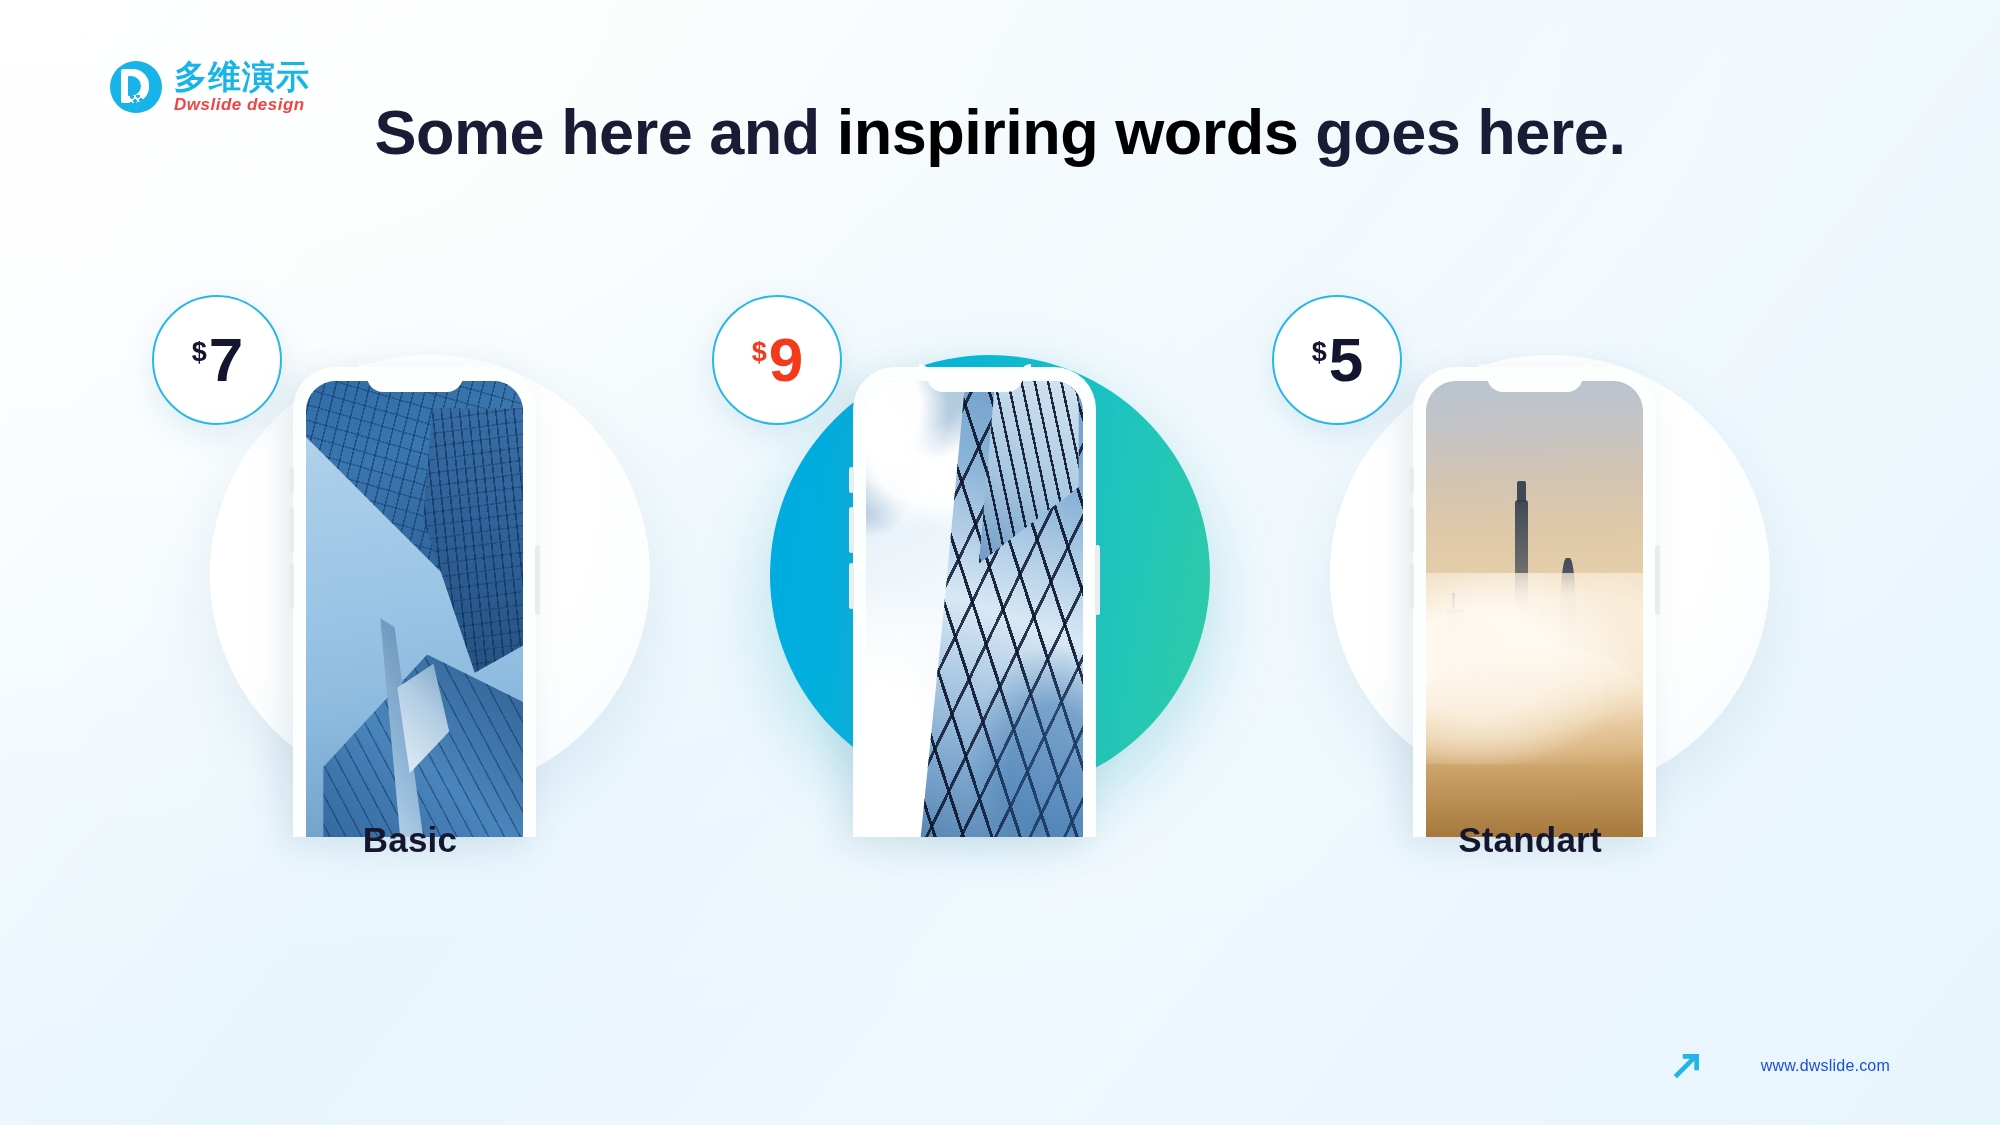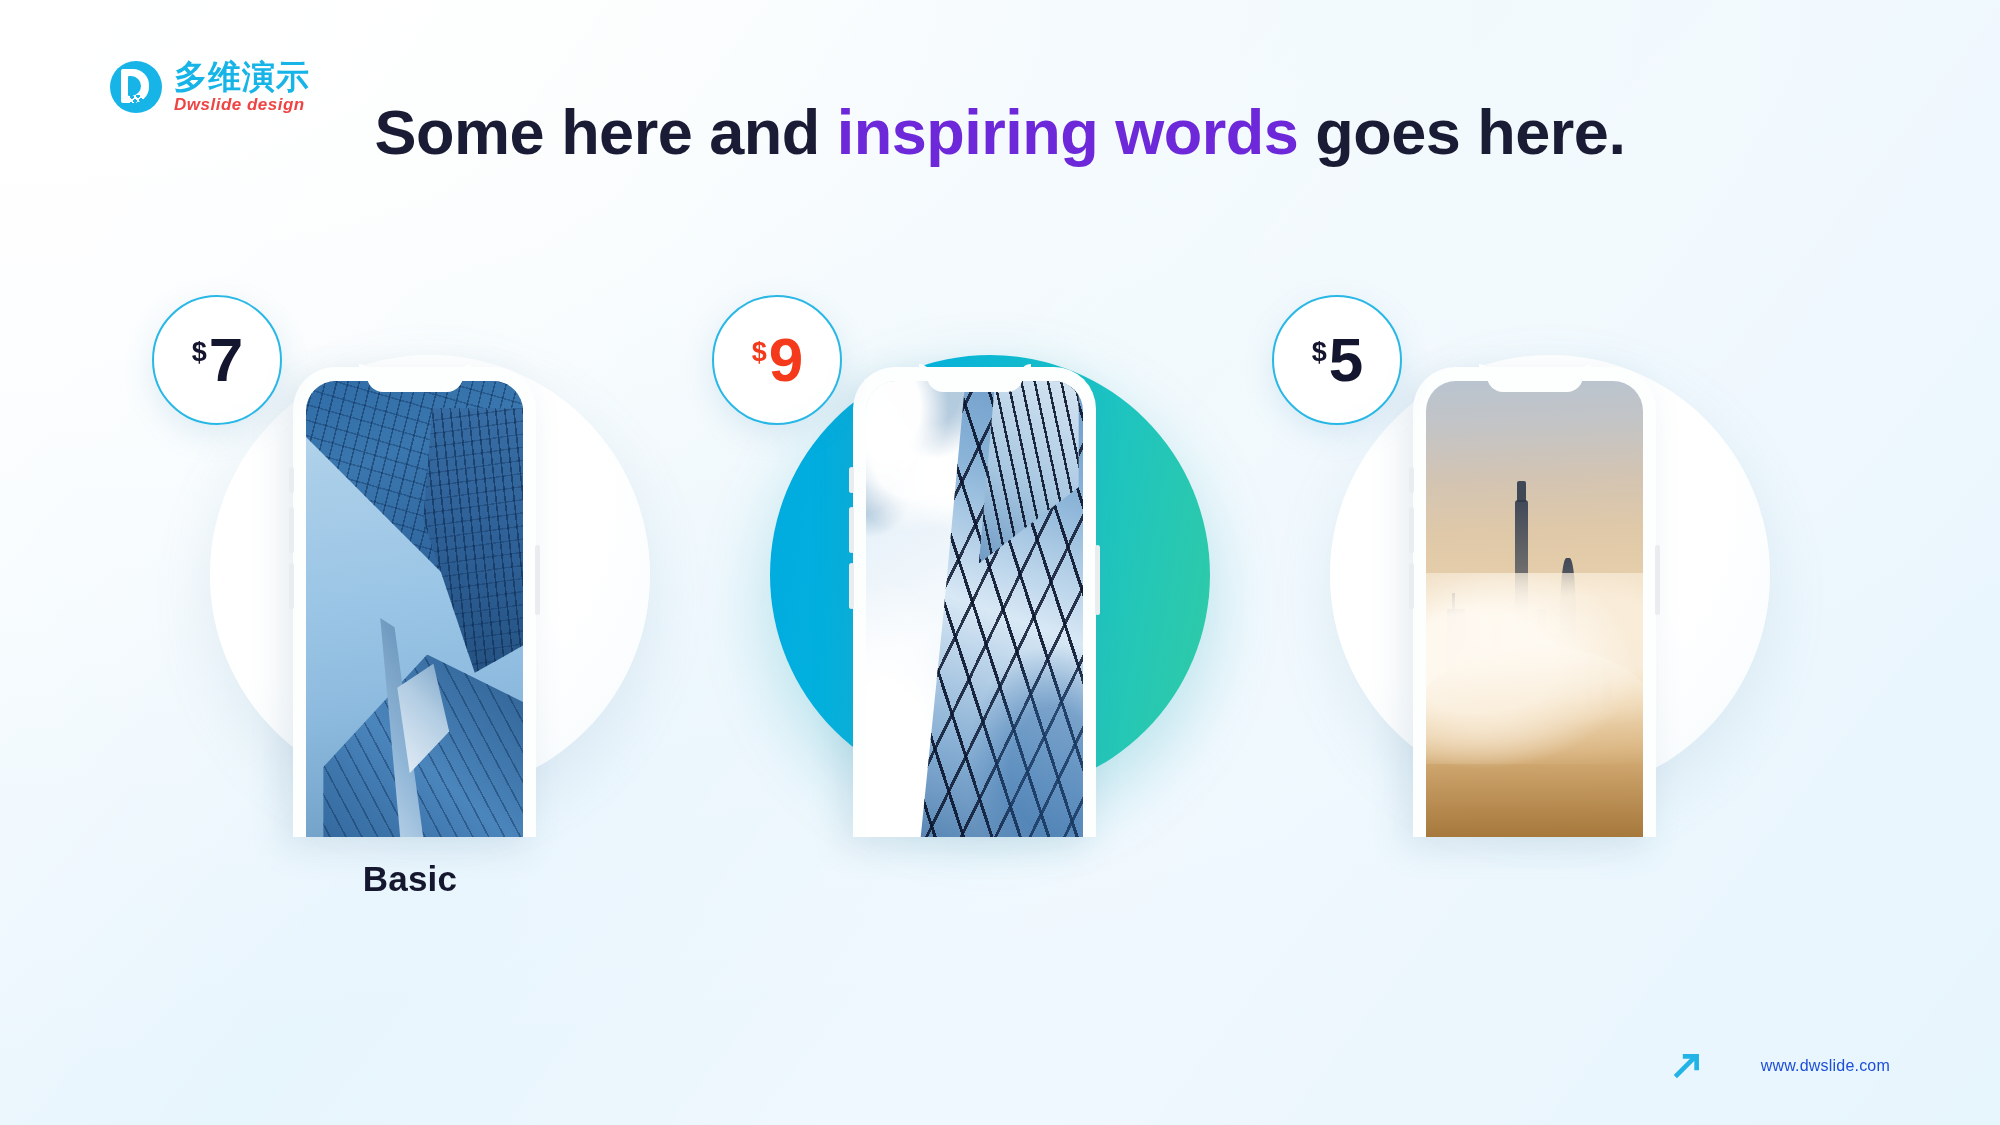--- a/index.html
+++ b/index.html
@@ -49,21 +49,21 @@
     font-size:17px; font-weight:bold; color:#ef4444; letter-spacing:.5px;
     font-style:italic; margin-top:3px; font-family:"Liberation Sans", sans-serif;
   }
 
   
   .headline{
     position:absolute; left:370px; top:92px; width:1260px;
     text-align:center; font-size:63px; font-weight:bold;
     line-height:1.28; color:#1a1b34; letter-spacing:-0.5px;
   }
-  .headline .hl{ color:#6d28d9; }
+  .headline .hl{ color:#000000; }
 
   
   .cards{ position:absolute; left:0; top:345px; width:2000px; height:480px; }
   .card{ position:absolute; width:500px; height:480px; }
   .card.c1{ left:160px; }
   .card.c2{ left:720px; }
   .card.c3{ left:1280px; }
 
   
   .circle{
@@ -245,21 +245,21 @@
     display:flex; align-items:center; justify-content:center;
   }
   .badge .wrap{ display:flex; align-items:flex-start; line-height:1; }
   .badge .cur{ font-size:27px; font-weight:bold; margin-top:10px; margin-right:2px; }
   .badge .amt{ font-size:62px; font-weight:bold; letter-spacing:-1px; }
   .badge.dark .cur,.badge.dark .amt{ color:#14152e; }
   .badge.red .cur,.badge.red .amt{ color:#f5391b; }
 
   
   .plan-label{
-    position:absolute; top:514px; left:0; width:500px; text-align:center;
+    position:absolute; top:475px; left:0; width:500px; text-align:center;
     font-size:35px; font-weight:bold; color:#15172f; letter-spacing:.2px;
   }
 
   
   .footer{ position:absolute; right:110px; bottom:42px; display:flex; align-items:center; gap:58px; }
   .footer .arrow{ width:34px; height:34px; display:block; }
   .footer .url{ font-size:16px; color:#1d4ed8; letter-spacing:.2px; }
 </style>
 </head>
 <body>
@@ -366,20 +366,21 @@
       <div class="notch"></div>
     </div>
     <div class="badge dark">
       <div class="inner">
         <span class="wrap">
           <span class="cur">$</span>
           <span class="amt">5</span>
         </span>
       </div>
     </div>
+    <div class="plan-label">Standart</div>
   </div>
 
 </div>
 
 <div class="footer">
   <svg class="arrow" viewBox="0 0 32 32">
     <path d="M6 26 L25 7" stroke="#22b4e6" stroke-width="4.4" fill="none"></path>
     <path d="M13 7 L26 7 L26 20" stroke="#22b4e6" stroke-width="4.4" fill="none" stroke-linejoin="miter"></path>
   </svg>
   <span class="url">www.dwslide.com</span>

